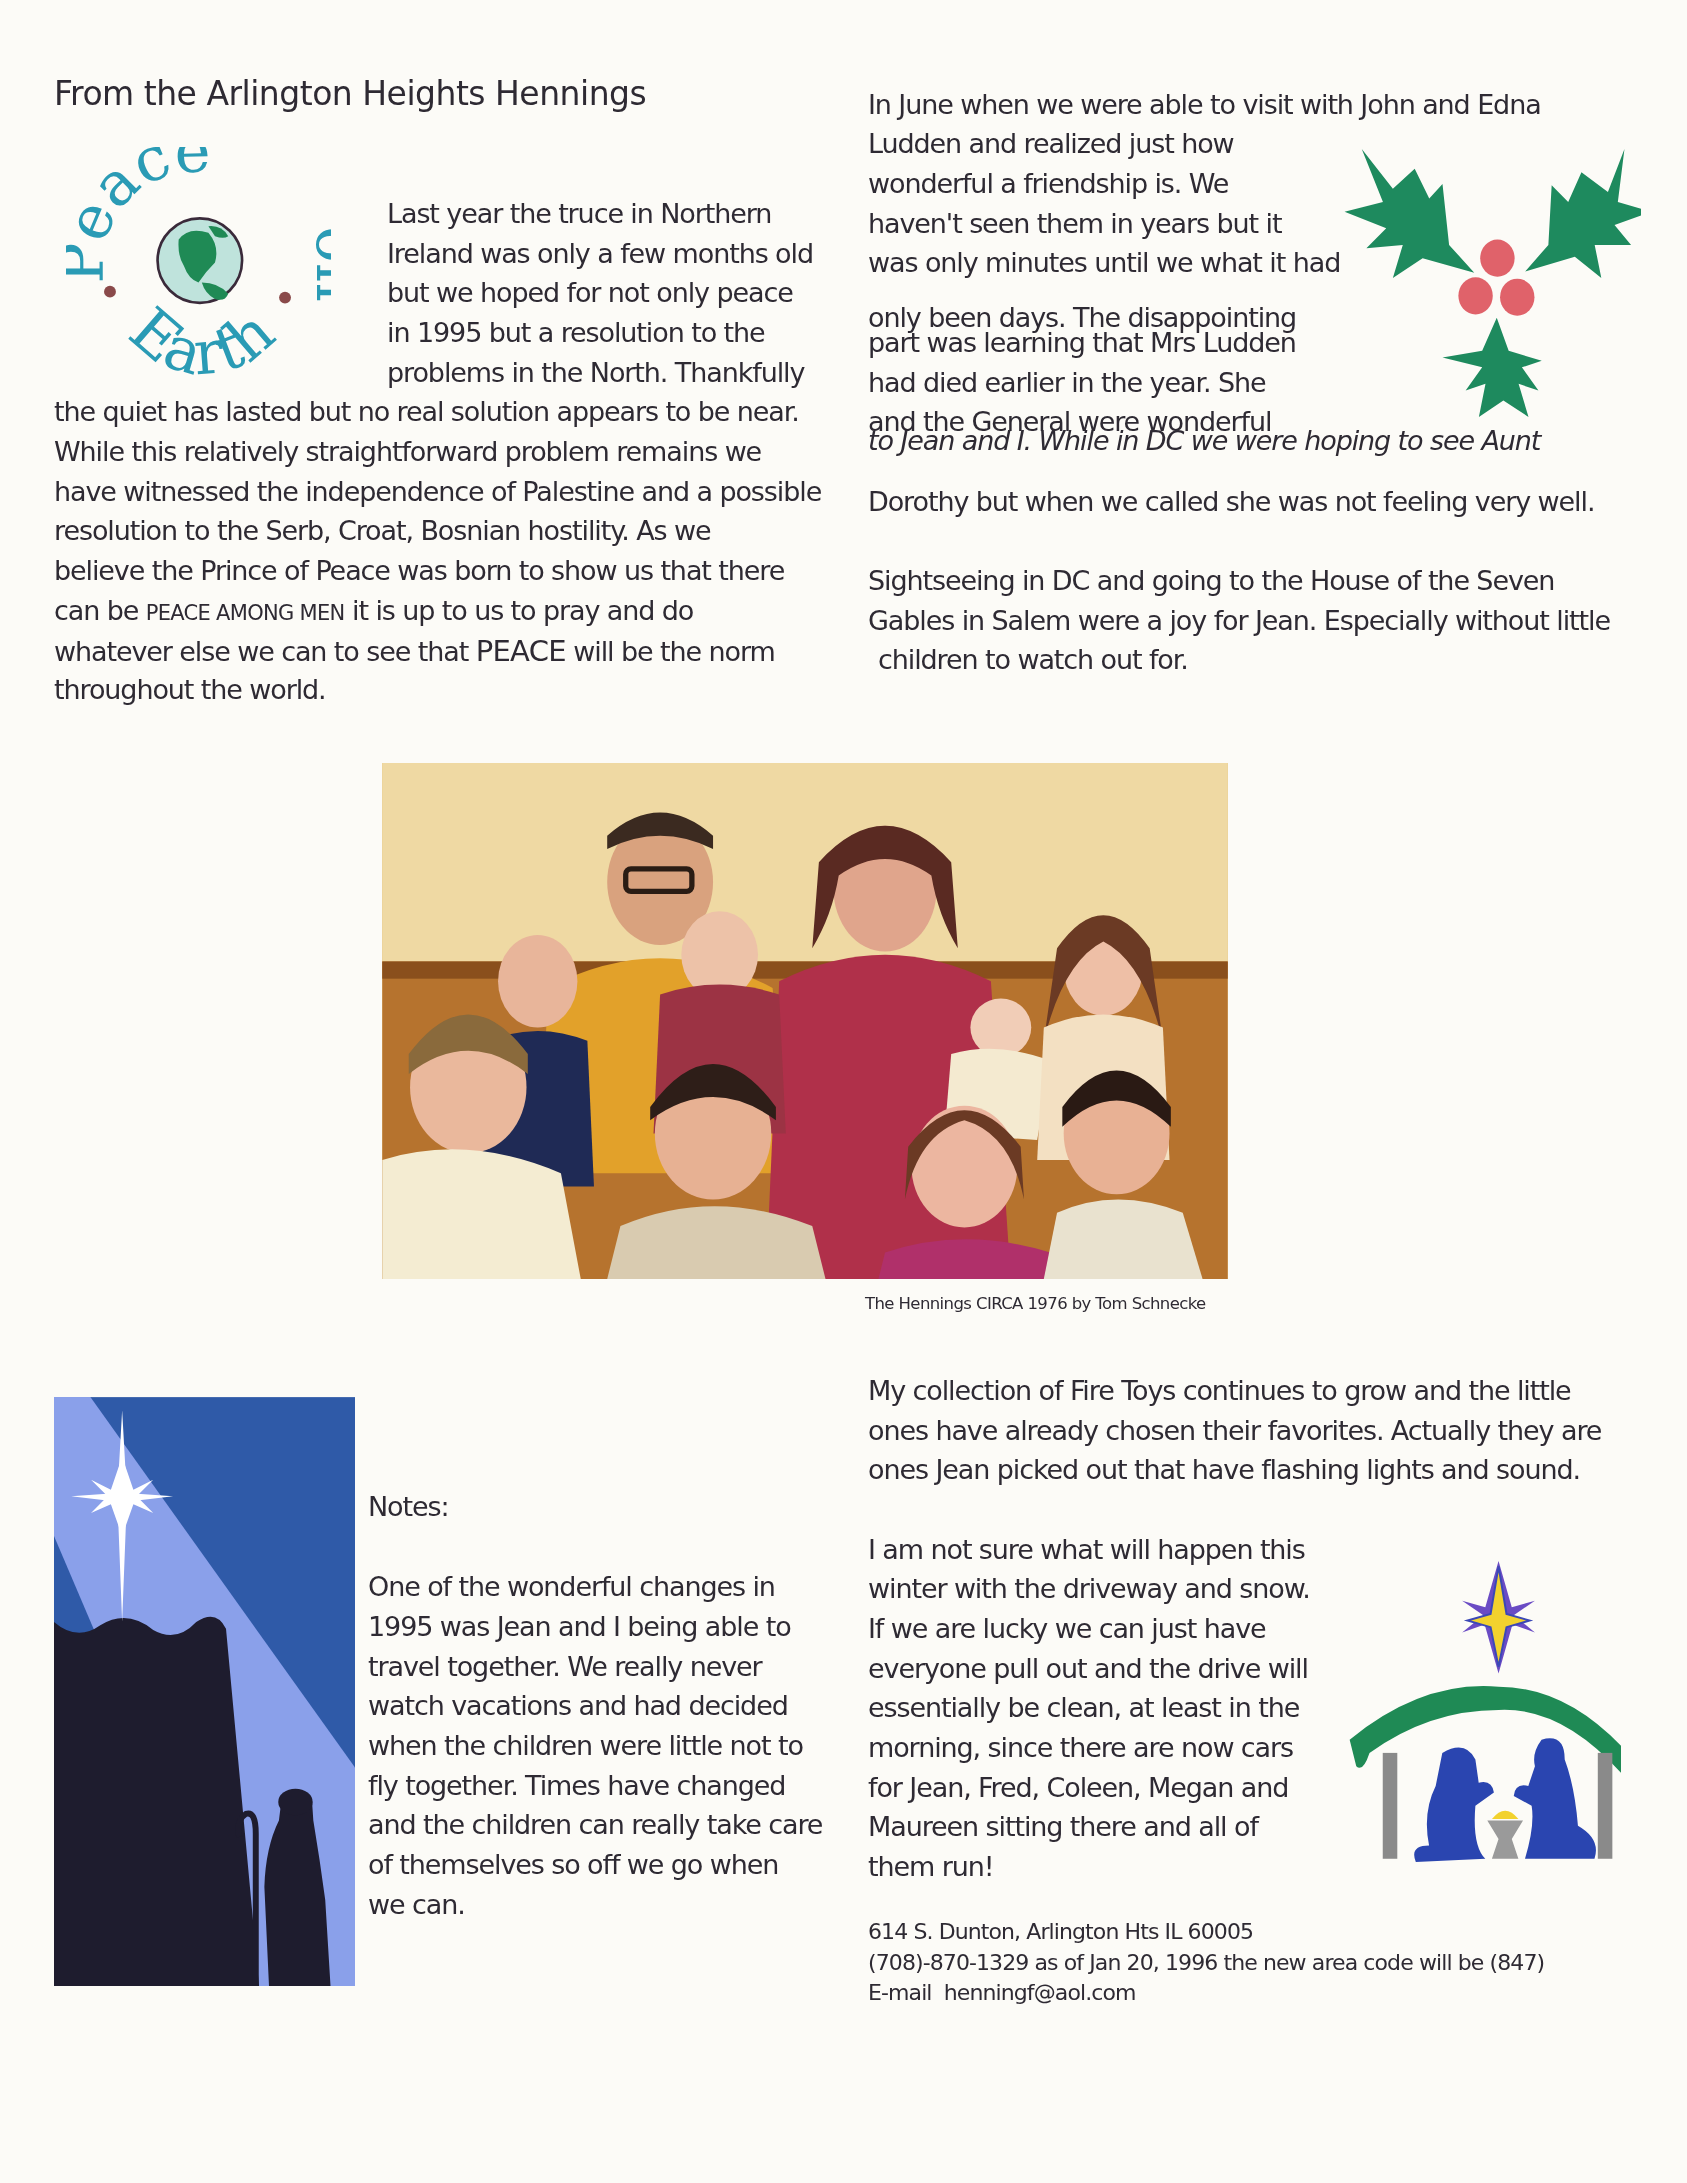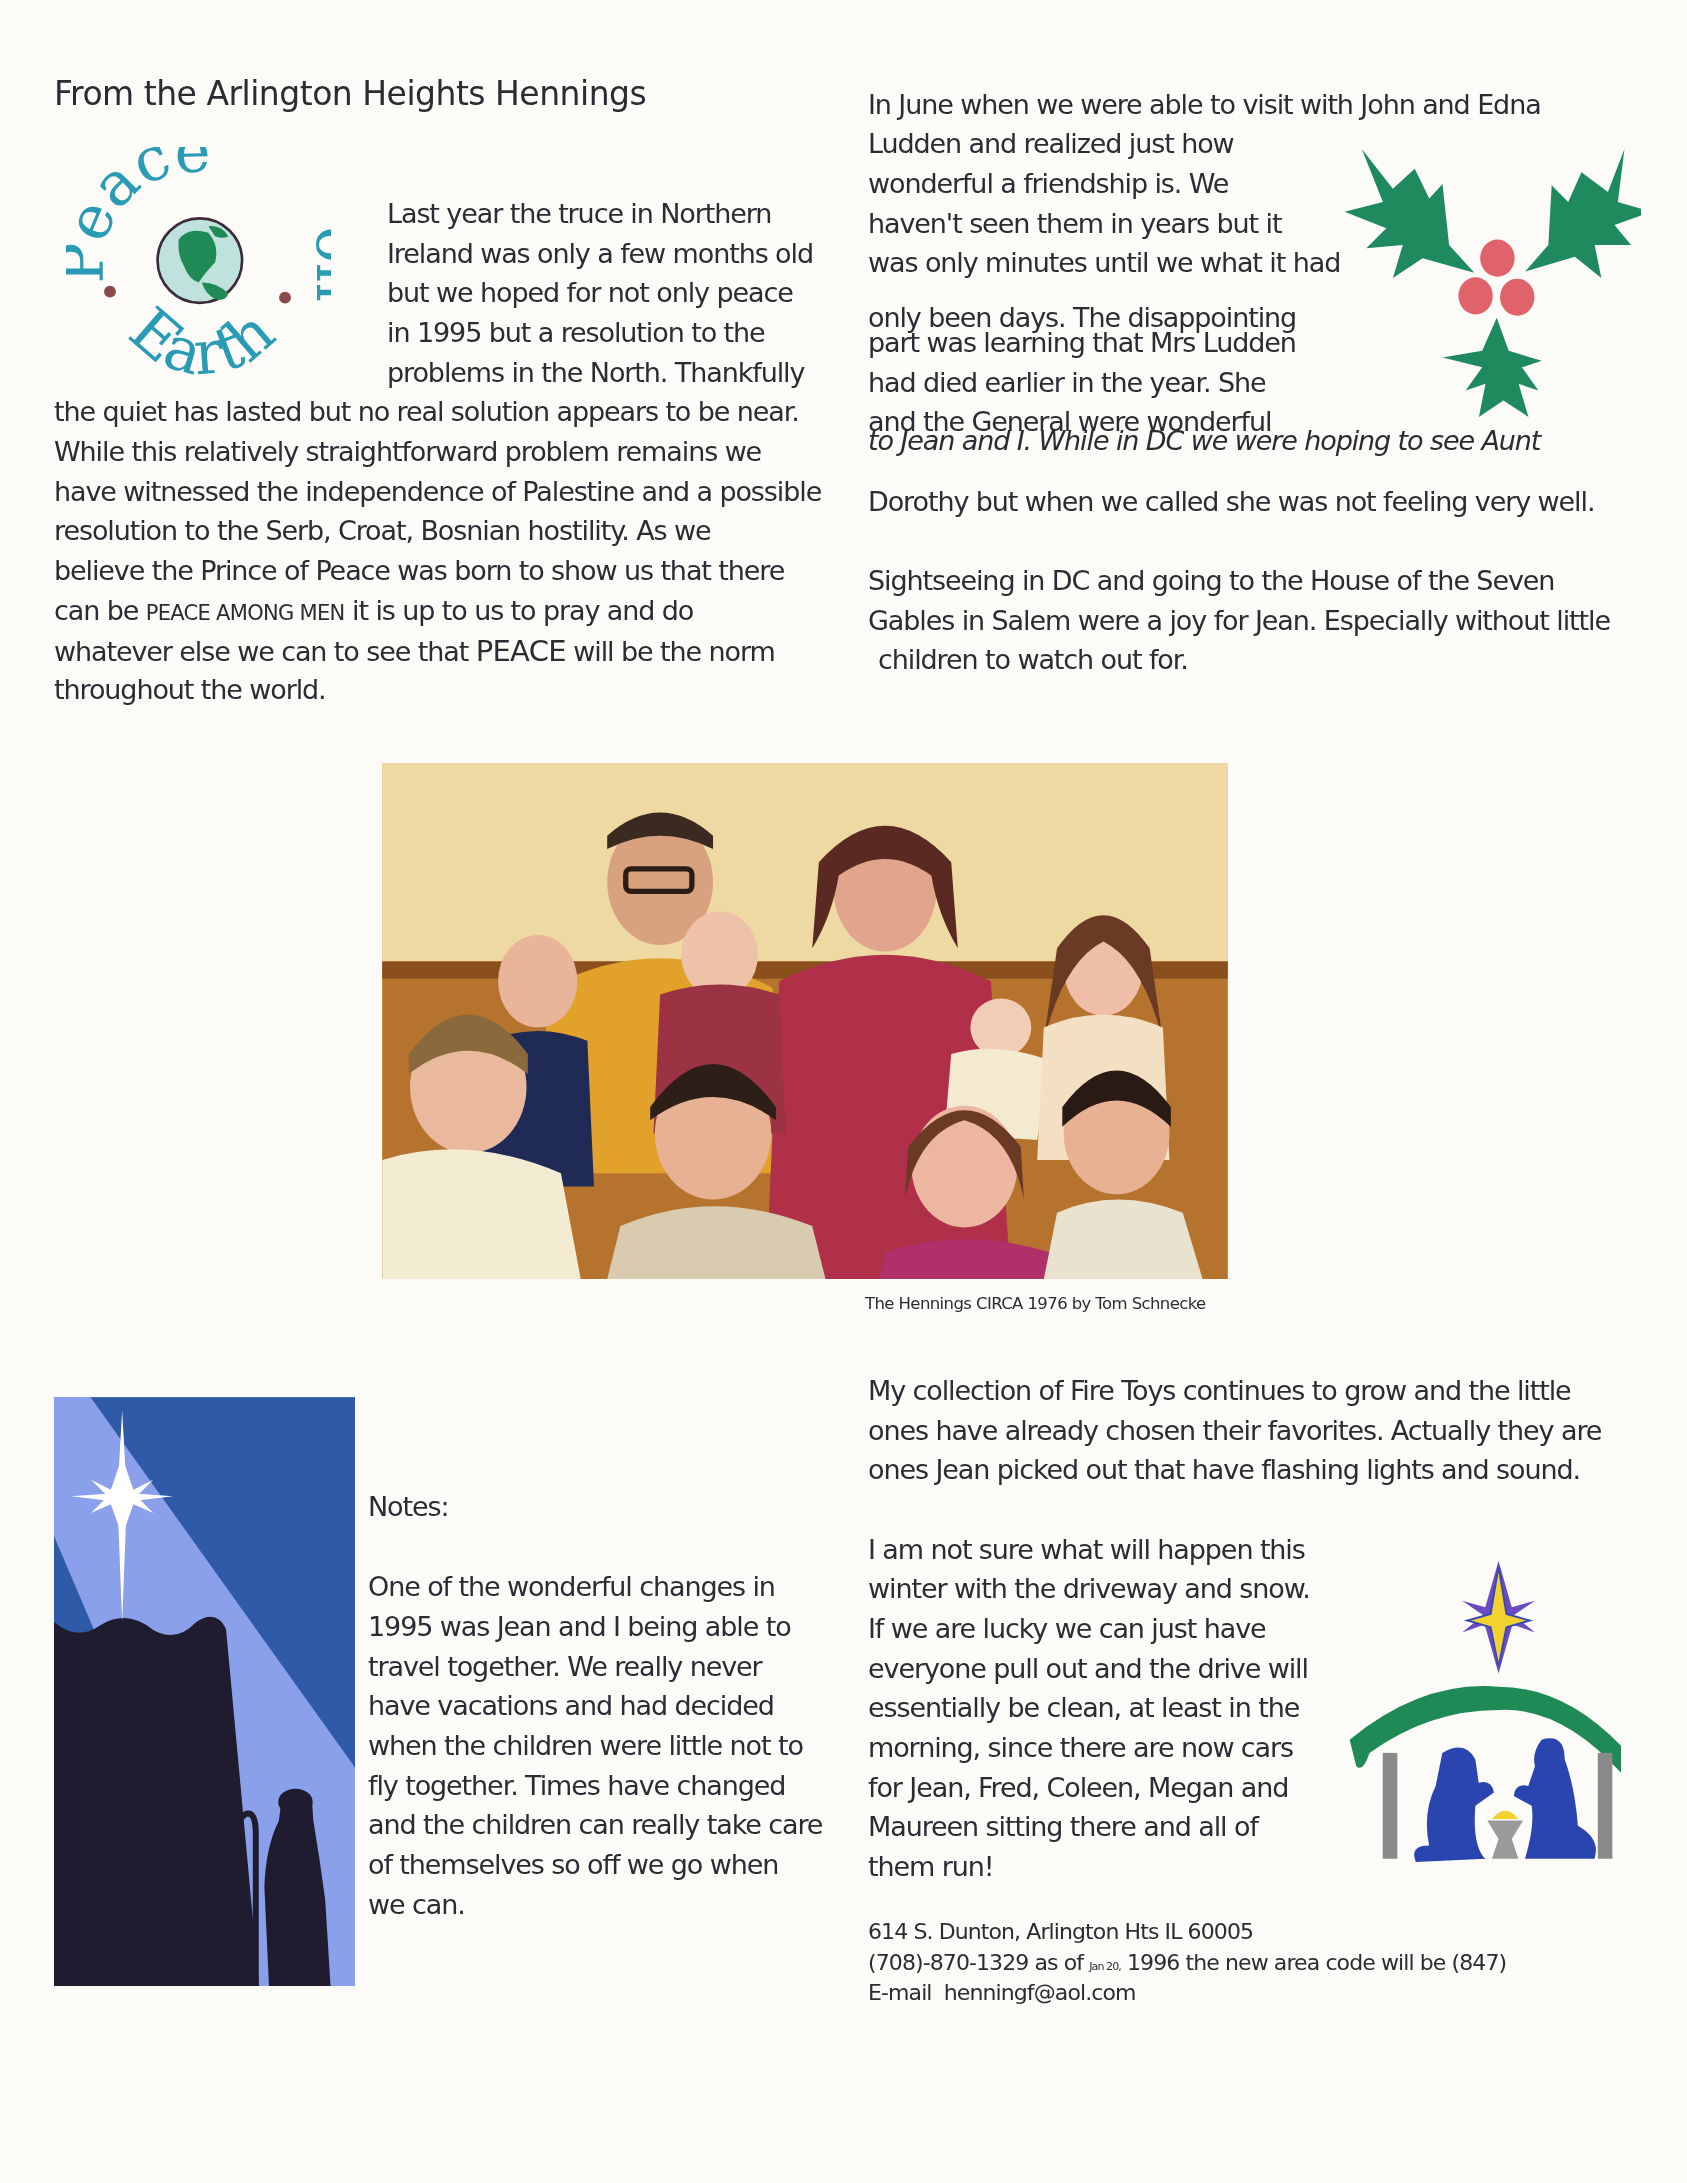--- a/index.html
+++ b/index.html
@@ -20,21 +20,21 @@
     font-size: 33px; letter-spacing: -0.5px; color: #2e2a33;
   }
   .caption {
     position: absolute; left: 865px; top: 1294px; white-space: nowrap;
     font-size: 16.5px; letter-spacing: -0.6px;
   }
   .small-line {
     position: absolute; white-space: nowrap;
     font-size: 22px; letter-spacing: -0.9px; line-height: 30px;
   }
-  .jan { font-size: 11px; }
+  .jan { font-size: 22px; }
   .photo {
     position: absolute; left: 382px; top: 763px; width: 846px; height: 516px;
     overflow: hidden;
     background:
       radial-gradient(ellipse at 50% 10%, #f6e3b0 0%, #eed39a 45%, #e3c07c 100%);
   }
 </style>
 </head>
 <body>
 
@@ -171,21 +171,21 @@
     <path d="M305 890 L305 660 Q305 625 290 630 Q275 640 280 665" fill="none" stroke="#1e1c2e" stroke-width="9"></path>
     <path d="M270 600 Q275 575 295 585" fill="none" stroke="#1e1c2e" stroke-width="0"></path>
   </svg>
 </div>
 
 <div>
   <div class="line" style="left:368px;top:1487px;">Notes:</div>
   <div class="line" style="left:368px;top:1567px;">One of the wonderful changes in</div>
   <div class="line" style="left:368px;top:1607px;">1995 was Jean and I being able to</div>
   <div class="line" style="left:368px;top:1647px;">travel together. We really never</div>
-  <div class="line" style="left:368px;top:1686px;">have vacations and had decided</div>
+  <div class="line" style="left:368px;top:1686px;">watch vacations and had decided</div>
   <div class="line" style="left:368px;top:1726px;">when the children were little not to</div>
   <div class="line" style="left:368px;top:1766px;">fly together. Times have changed</div>
   <div class="line" style="left:368px;top:1805px;">and the children can really take care</div>
   <div class="line" style="left:368px;top:1845px;">of themselves so off we go when</div>
   <div class="line" style="left:368px;top:1885px;">we can.</div>
 </div>
 
 <div>
   <div class="line" style="left:868px;top:1371px;">My collection of Fire Toys continues to grow and the little</div>
   <div class="line" style="left:868px;top:1411px;">ones have already chosen their favorites. Actually they are</div>

